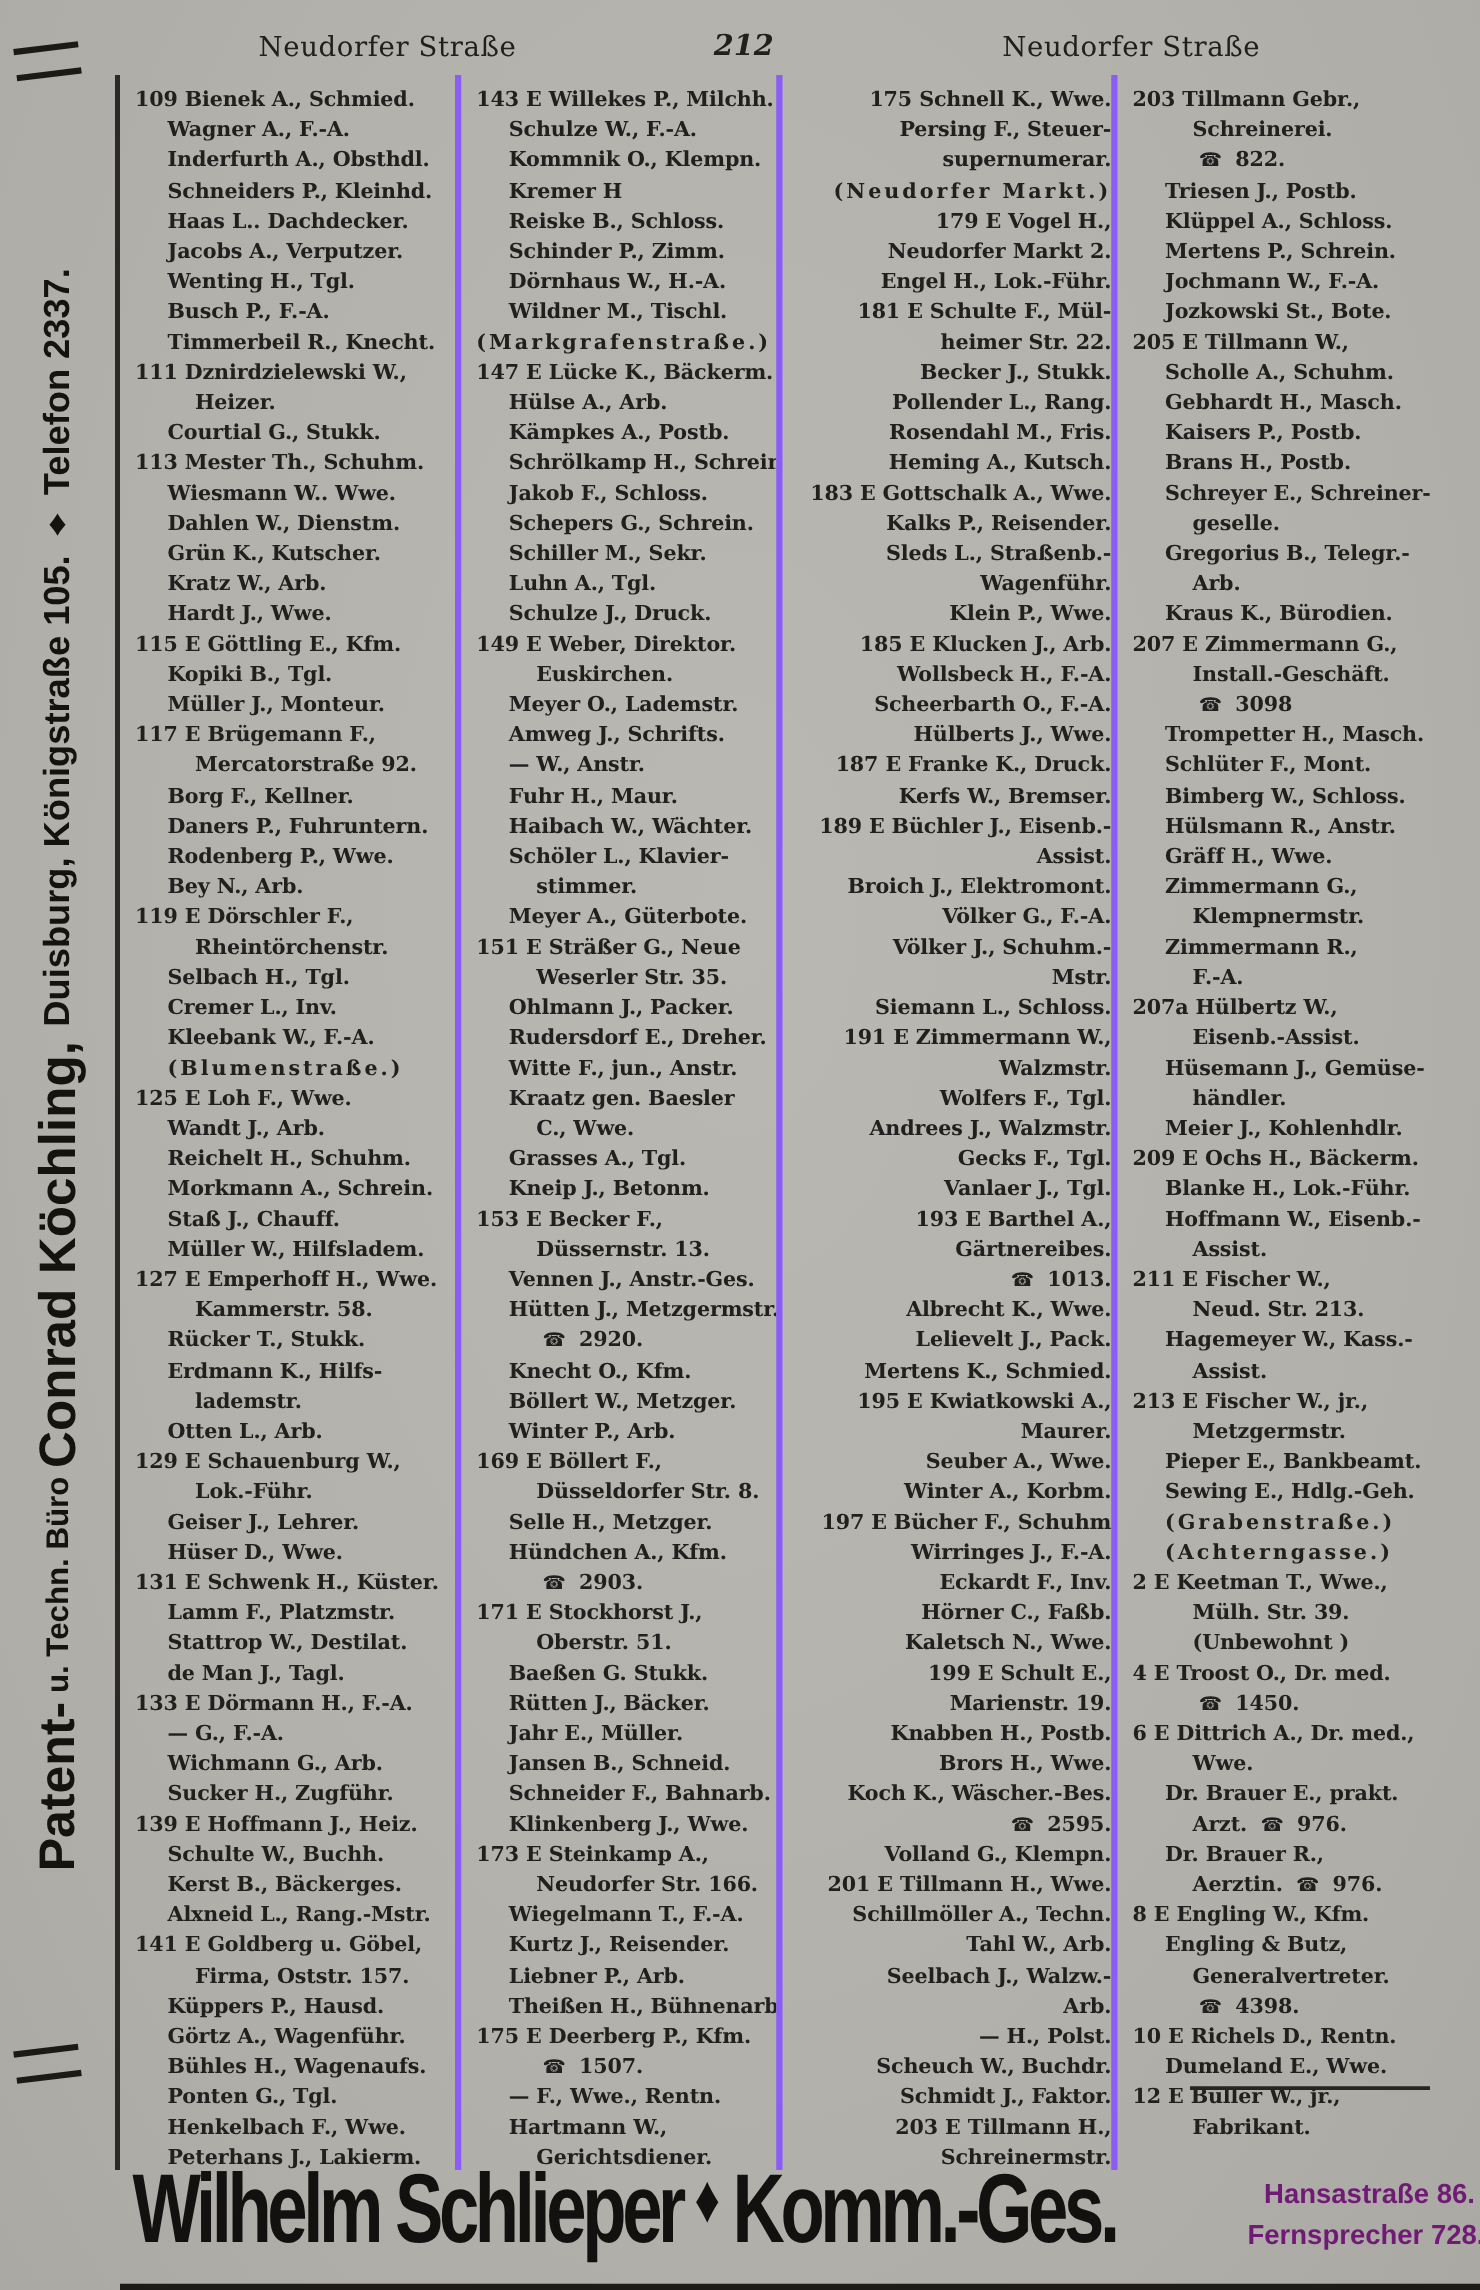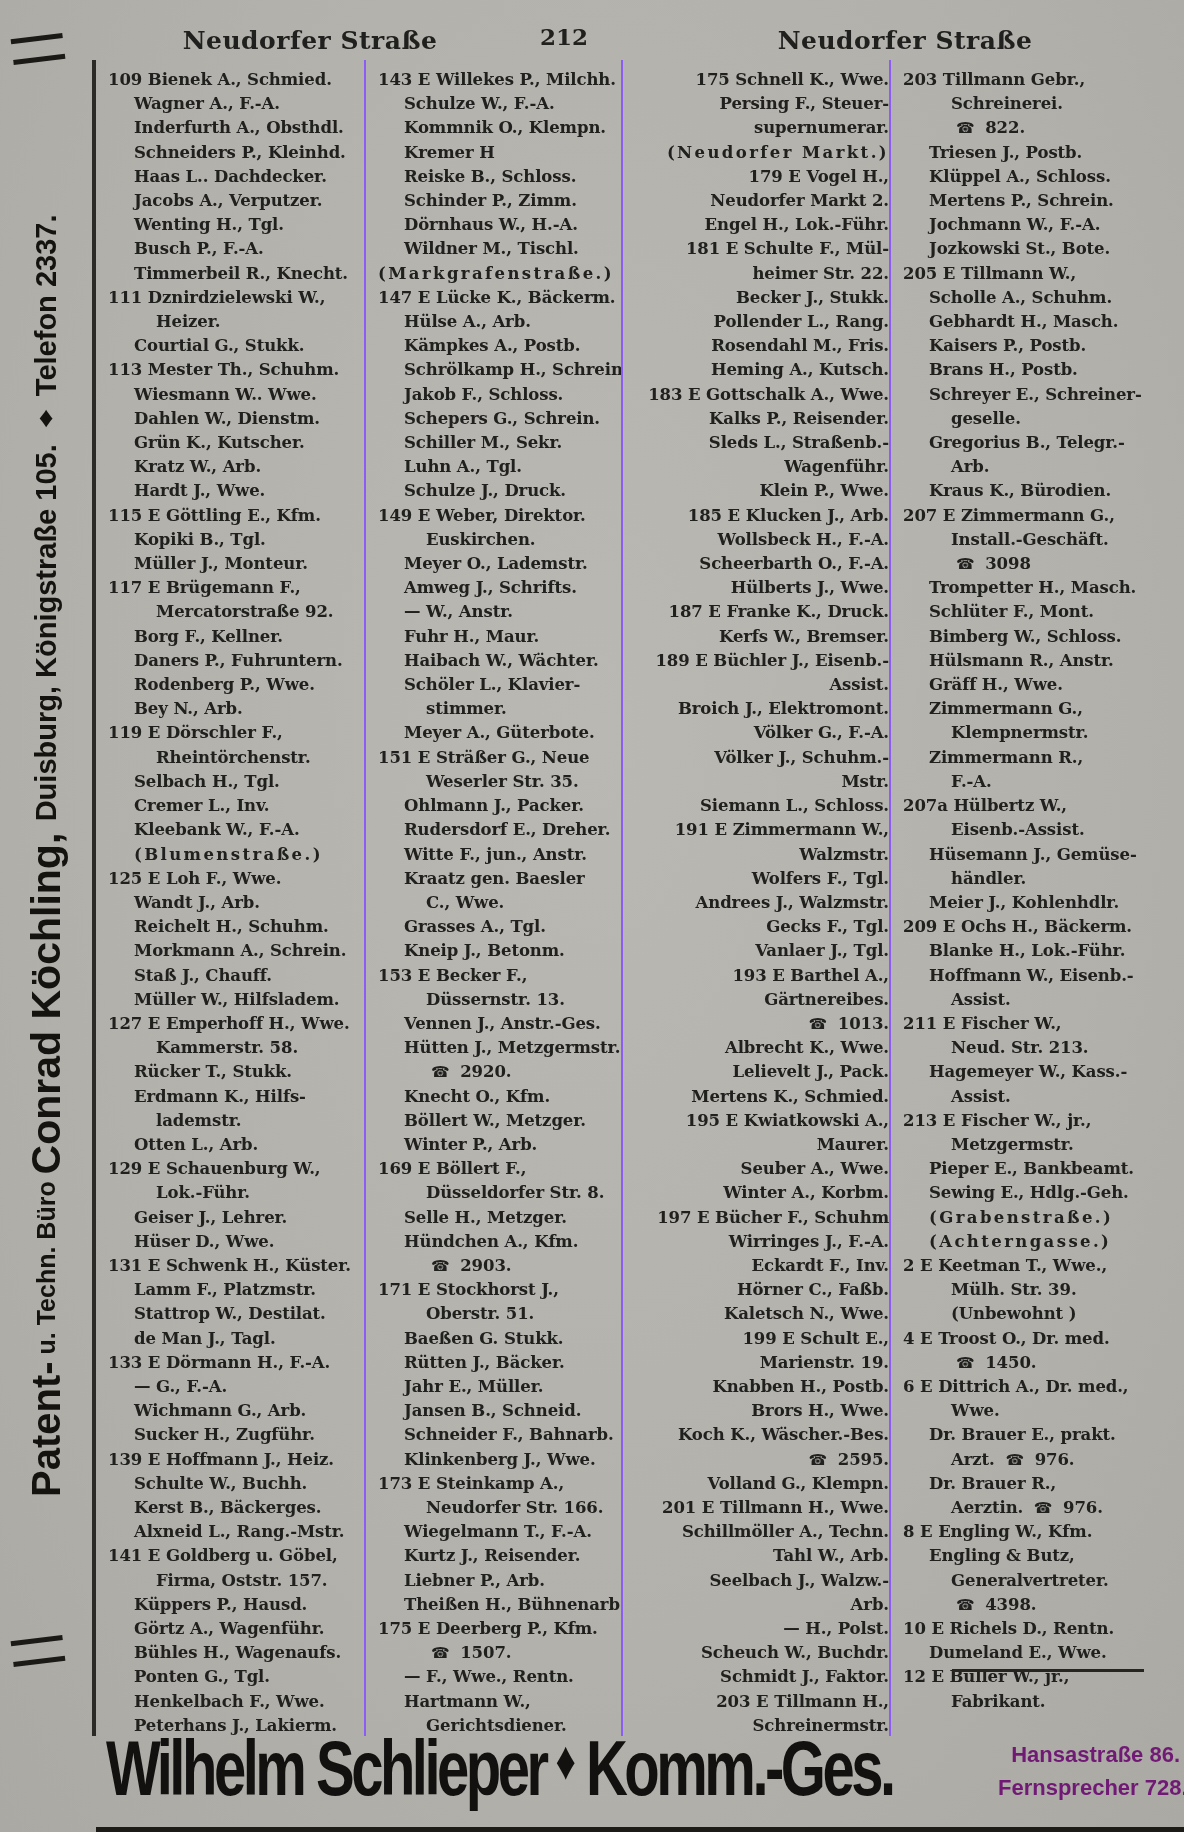--- a/index.html
+++ b/index.html
@@ -3,23 +3,23 @@
 <meta charset="utf-8">
 <style>
   html,body{margin:0;padding:0;}
   body{
     width:1184px;height:1832px;position:relative;overflow:hidden;
     background:#b5b3ae;
     background-image:radial-gradient(ellipse at 50% 40%, #bab8b3 0%, #b3b1ac 60%, #aba9a4 100%);
     font-family:"DejaVu Serif",serif;color:#20201e;
   }
   
-  .h-title{position:absolute;top:26px;font-size:25px;font-weight:700;letter-spacing:.5px;}
+  .h-title{position:absolute;top:26px;font-size:22px;font-weight:400;letter-spacing:.5px;}
   .h-left{left:170px;width:280px;text-align:center;}
-  .h-num{position:absolute;top:23px;left:540px;width:110px;font-size:23px;font-weight:700;}
+  .h-num{position:absolute;top:23px;left:540px;width:110px;text-align:center;font-size:23px;font-style:italic;font-weight:700;}
   .h-right{left:760px;width:290px;text-align:center;}
   
   .sidebar{position:absolute;left:0;top:0;width:92px;height:1832px;}
   .sb-deco{position:absolute;left:12px;width:52px;height:16px;
     border-top:5px solid #1b1a17;border-bottom:5px solid #1b1a17;transform:rotate(-7deg);}
   .sb-deco.top{top:36px;}
   .sb-deco.bot{top:1638px;}
   .sb-text{
     position:absolute;left:4px;top:96px;height:1520px;width:84px;
     writing-mode:vertical-rl;transform:rotate(180deg);
@@ -30,21 +30,21 @@
   .sb2{font-size:25px;}
   .sb3{font-size:41px;}
   .sb4{font-size:29px;}
   .sb5{font-size:29px;}
   
   .columns{
     position:absolute;left:92px;top:60px;width:1078px;height:1676px;
     display:flex;border-left:4px solid #2b2a26;
   }
   .col{box-sizing:border-box;padding:8px 0 0 12px;overflow:hidden;}
-  .col + .col{border-left:2px solid #8b5cf6;}
+  .col + .col{border-left:5px solid #8b5cf6;}
   .col-1{width:268px;}
   .col-2{width:257px;}
   .col-3{width:268px;text-align:right;}
   .col-4{width:285px;}
   .line{font-size:16.5px;font-weight:700;line-height:24.2px;white-space:nowrap;letter-spacing:-.1px;}
   .i1{padding-left:26px;}
   .i2{padding-left:48px;}
   .sp{letter-spacing:2.4px;}
   .phone-icon{margin:0 5px;font-weight:400;font-size:15px;}
   .end-rule{position:absolute;left:952px;top:1669px;width:192px;height:3px;background:#26251f;}

